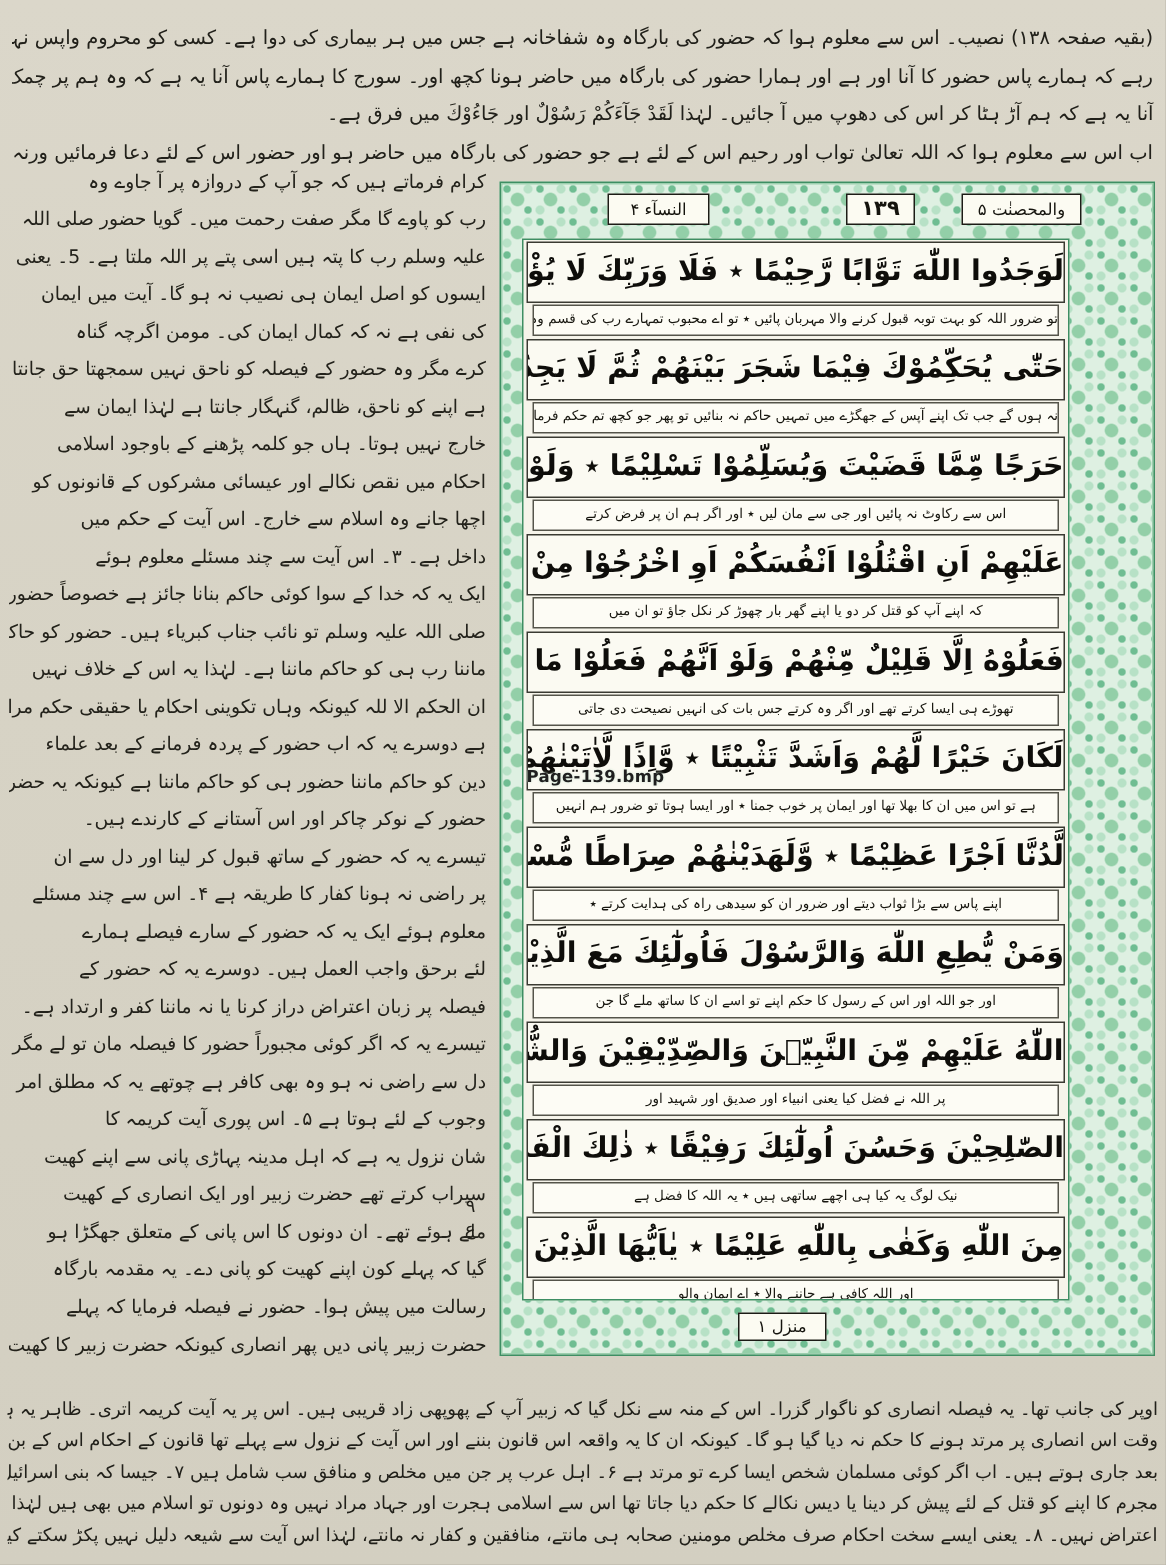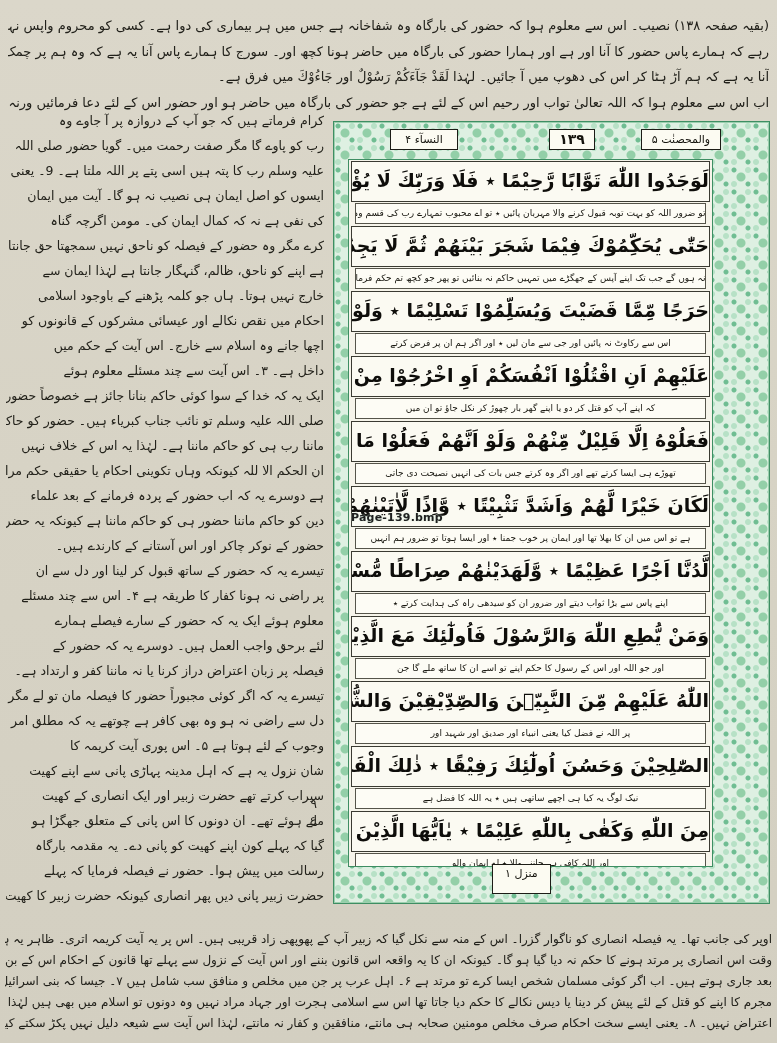--- a/index.html
+++ b/index.html
@@ -58,27 +58,27 @@
   }
   .urdu-line{
     height:21px;line-height:19px;margin:0 auto 2px auto;width:98%;
     border:1px solid #55544a;background:#fdfcf5;box-sizing:border-box;
     font-size:9px;letter-spacing:-0.2px;color:#17160f;
     text-align:center;white-space:nowrap;overflow:hidden;
   }
   .hdr-label{
     position:absolute;top:7px;height:21px;line-height:19px;
     background:#fcfbf2;border:1px solid #1c1c16;box-sizing:border-box;
-    font-size:11px;color:#14130d;text-align:center;padding:0 7px;
+    font-size:11px;color:#14130d;text-align:center;padding:0 7px;margin-left:15px;
   }
   .hdr-surah{left:56px;min-width:68px;}
   .hdr-pageno{left:215px;min-width:46px;font-weight:bold;font-size:14px;}
   .hdr-juz{right:48px;min-width:80px;}
   .manzil-label{
-    position:absolute;left:158px;bottom:9px;height:30px;line-height:17px;
+    position:absolute;left:158px;bottom:9px;height:19px;line-height:17px;
     background:#fcfbf2;border:1px solid #1c1c16;box-sizing:border-box;
     font-size:11px;color:#14130d;padding:0 12px;
   }
   
   .watermark{
     position:absolute;left:351px;top:511px;direction:ltr;
     font-size:11px;font-weight:bold;color:#1f1f1f;
     text-shadow:0 0 2px #cfe8d6;letter-spacing:0.2px;
   }
   
@@ -96,21 +96,21 @@
   <div class="top-para">
       <div class="para-line">(بقیہ صفحہ ۱۳۸) نصیب۔ اس سے معلوم ہوا کہ حضور کی بارگاہ وہ شفاخانہ ہے جس میں ہر بیماری کی دوا ہے۔ کسی کو محروم واپس نہیں کیا جاتا کوئی آنے والا ہو۔ خیال</div>
       <div class="para-line">رہے کہ ہمارے پاس حضور کا آنا اور ہے اور ہمارا حضور کی بارگاہ میں حاضر ہونا کچھ اور۔ سورج کا ہمارے پاس آنا یہ ہے کہ وہ ہم پر چمک جائے۔ ہمارا سورج کے پاس</div>
       <div class="para-line">آنا یہ ہے کہ ہم آڑ ہٹا کر اس کی دھوپ میں آ جائیں۔ لہٰذا لَقَدْ جَآءَكُمْ رَسُوْلٌ اور جَاءُوْكَ میں فرق ہے۔</div>
       <div class="para-line">اب اس سے معلوم ہوا کہ اللہ تعالیٰ تواب اور رحیم اس کے لئے ہے جو حضور کی بارگاہ میں حاضر ہو اور حضور اس کے لئے دعا فرمائیں ورنہ وہ قہار و جبار ہے۔ صوفیاء</div>
     </div>
 
   <div class="left-col">
       <div class="col-line">کرام فرماتے ہیں کہ جو آپ کے دروازہ پر آ جاوے وہ</div>
       <div class="col-line">رب کو پاوے گا مگر صفت رحمت میں۔ گویا حضور صلی اللہ</div>
-      <div class="col-line">علیہ وسلم رب کا پتہ ہیں اسی پتے پر اللہ ملتا ہے۔ 9۔ یعنی</div>
+      <div class="col-line">علیہ وسلم رب کا پتہ ہیں اسی پتے پر اللہ ملتا ہے۔ 5۔ یعنی</div>
       <div class="col-line">ایسوں کو اصل ایمان ہی نصیب نہ ہو گا۔ آیت میں ایمان</div>
       <div class="col-line">کی نفی ہے نہ کہ کمال ایمان کی۔ مومن اگرچہ گناہ</div>
       <div class="col-line">کرے مگر وہ حضور کے فیصلہ کو ناحق نہیں سمجھتا حق جانتا</div>
       <div class="col-line">ہے اپنے کو ناحق، ظالم، گنہگار جانتا ہے لہٰذا ایمان سے</div>
       <div class="col-line">خارج نہیں ہوتا۔ ہاں جو کلمہ پڑھنے کے باوجود اسلامی</div>
       <div class="col-line">احکام میں نقص نکالے اور عیسائی مشرکوں کے قانونوں کو</div>
       <div class="col-line">اچھا جانے وہ اسلام سے خارج۔ اس آیت کے حکم میں</div>
       <div class="col-line">داخل ہے۔ ۳۔ اس آیت سے چند مسئلے معلوم ہوئے</div>
       <div class="col-line">ایک یہ کہ خدا کے سوا کوئی حاکم بنانا جائز ہے خصوصاً حضور</div>
       <div class="col-line">صلی اللہ علیہ وسلم تو نائب جناب کبریاء ہیں۔ حضور کو حاکم</div>

